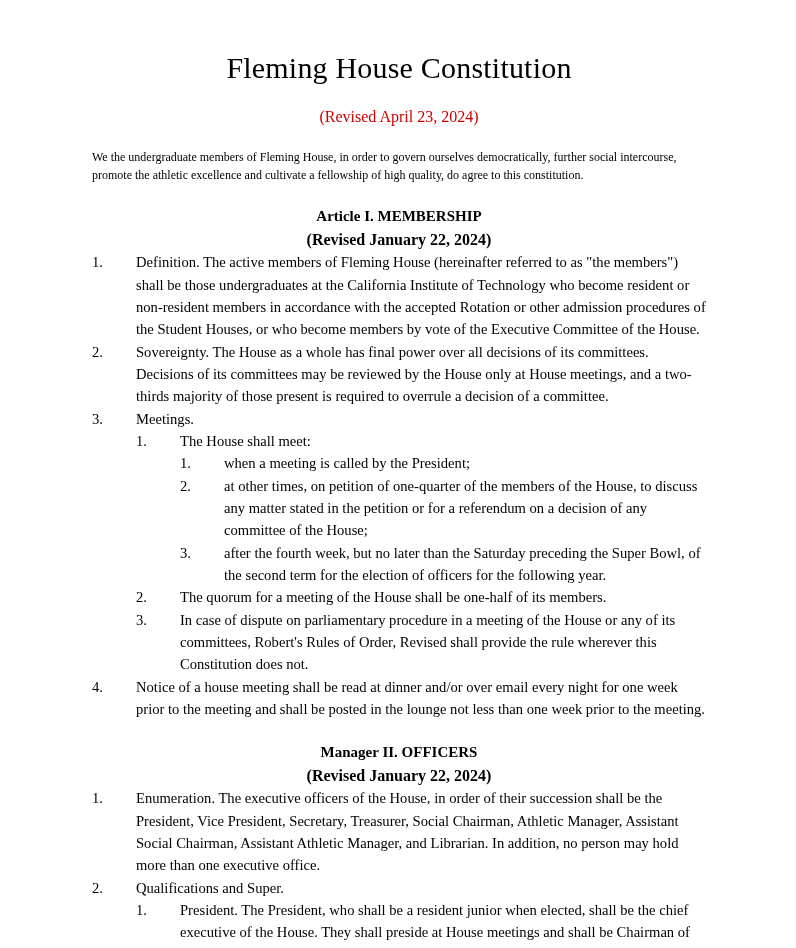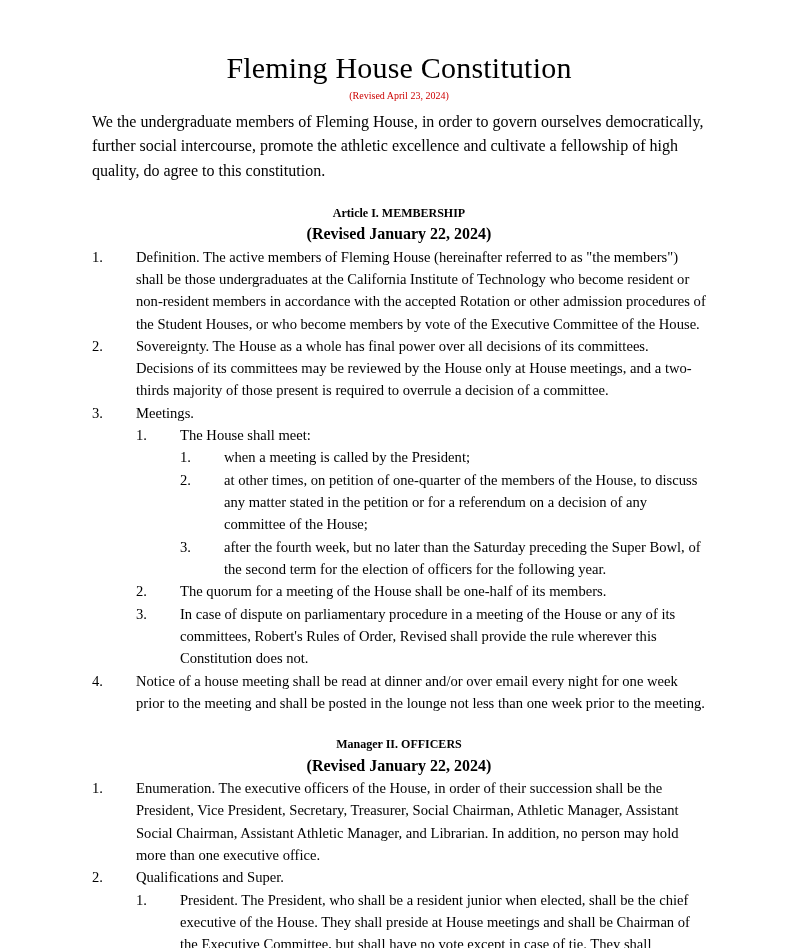--- a/index.html
+++ b/index.html
@@ -26,33 +26,33 @@
     text-align: center;
     font-size: 30px;
     font-weight: normal;
     line-height: 1.2;
     margin: 14px 0 0 0;
     letter-spacing: 0.2px;
   }
   .revision-top {
     text-align: center;
     color: #cc0000;
-    font-size: 10px;
-    margin-top: 4px;
+    font-size: 16px;
+    margin-top: 22px;
   }
   .preamble {
-    font-size: 16px;
+    font-size: 12px;
     line-height: 1.52;
-    margin-top: 9px;
+    margin-top: 22px;
     text-align: left;
   }
   .article-head {
     text-align: center;
     font-weight: bold;
-    font-size: 12px;
+    font-size: 15px;
     margin-top: 22px;
     line-height: 1.45;
   }
   .article-sub {
     text-align: center;
     font-weight: bold;
     font-size: 16px;
     line-height: 1.45;
   }
   .body-text {

